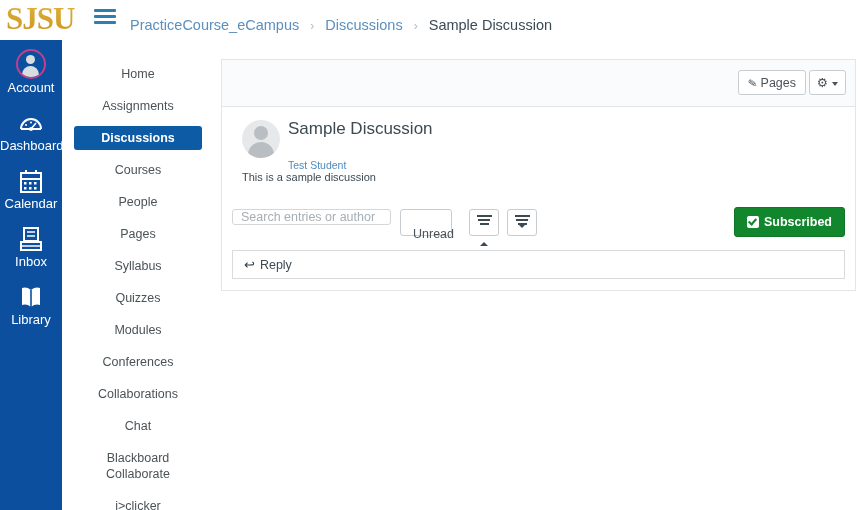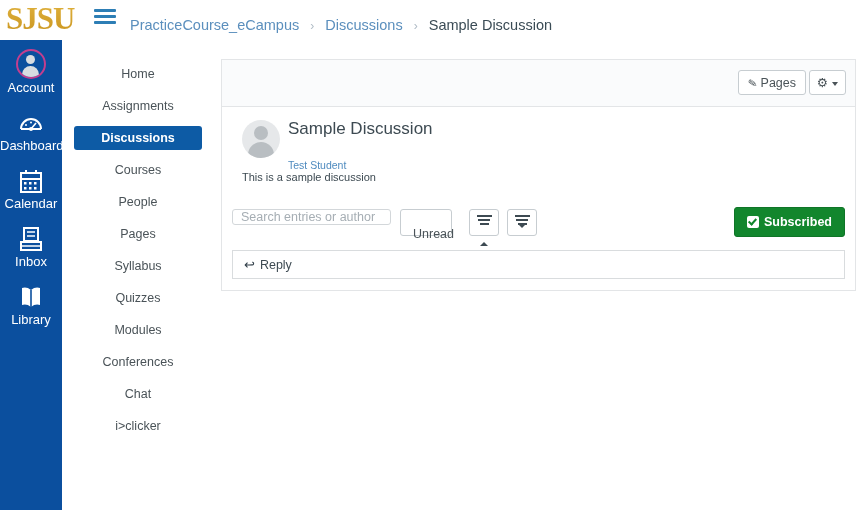--- a/index.html
+++ b/index.html
@@ -461,21 +461,23 @@
   <a class="cnav-item">Home</a>
   <a class="cnav-item">Assignments</a>
   <a class="cnav-item active">Discussions</a>
   <a class="cnav-item">Courses</a>
   <a class="cnav-item">People</a>
   <a class="cnav-item">Pages</a>
   <a class="cnav-item">Syllabus</a>
   <a class="cnav-item">Quizzes</a>
   <a class="cnav-item">Modules</a>
   <a class="cnav-item">Conferences</a>
+  <a class="cnav-item">Collaborations</a>
   <a class="cnav-item">Chat</a>
+  <a class="cnav-item">Blackboard Collaborate</a>
   <a class="cnav-item">i&gt;clicker</a>
 
 </div>
 
 <div class="main">
   <div class="discussion-container">
 
     <div class="disc-toolbar">
       <button class="btn btn-edit">
         <span class="pencil-icon">✎</span><span>Pages</span>

